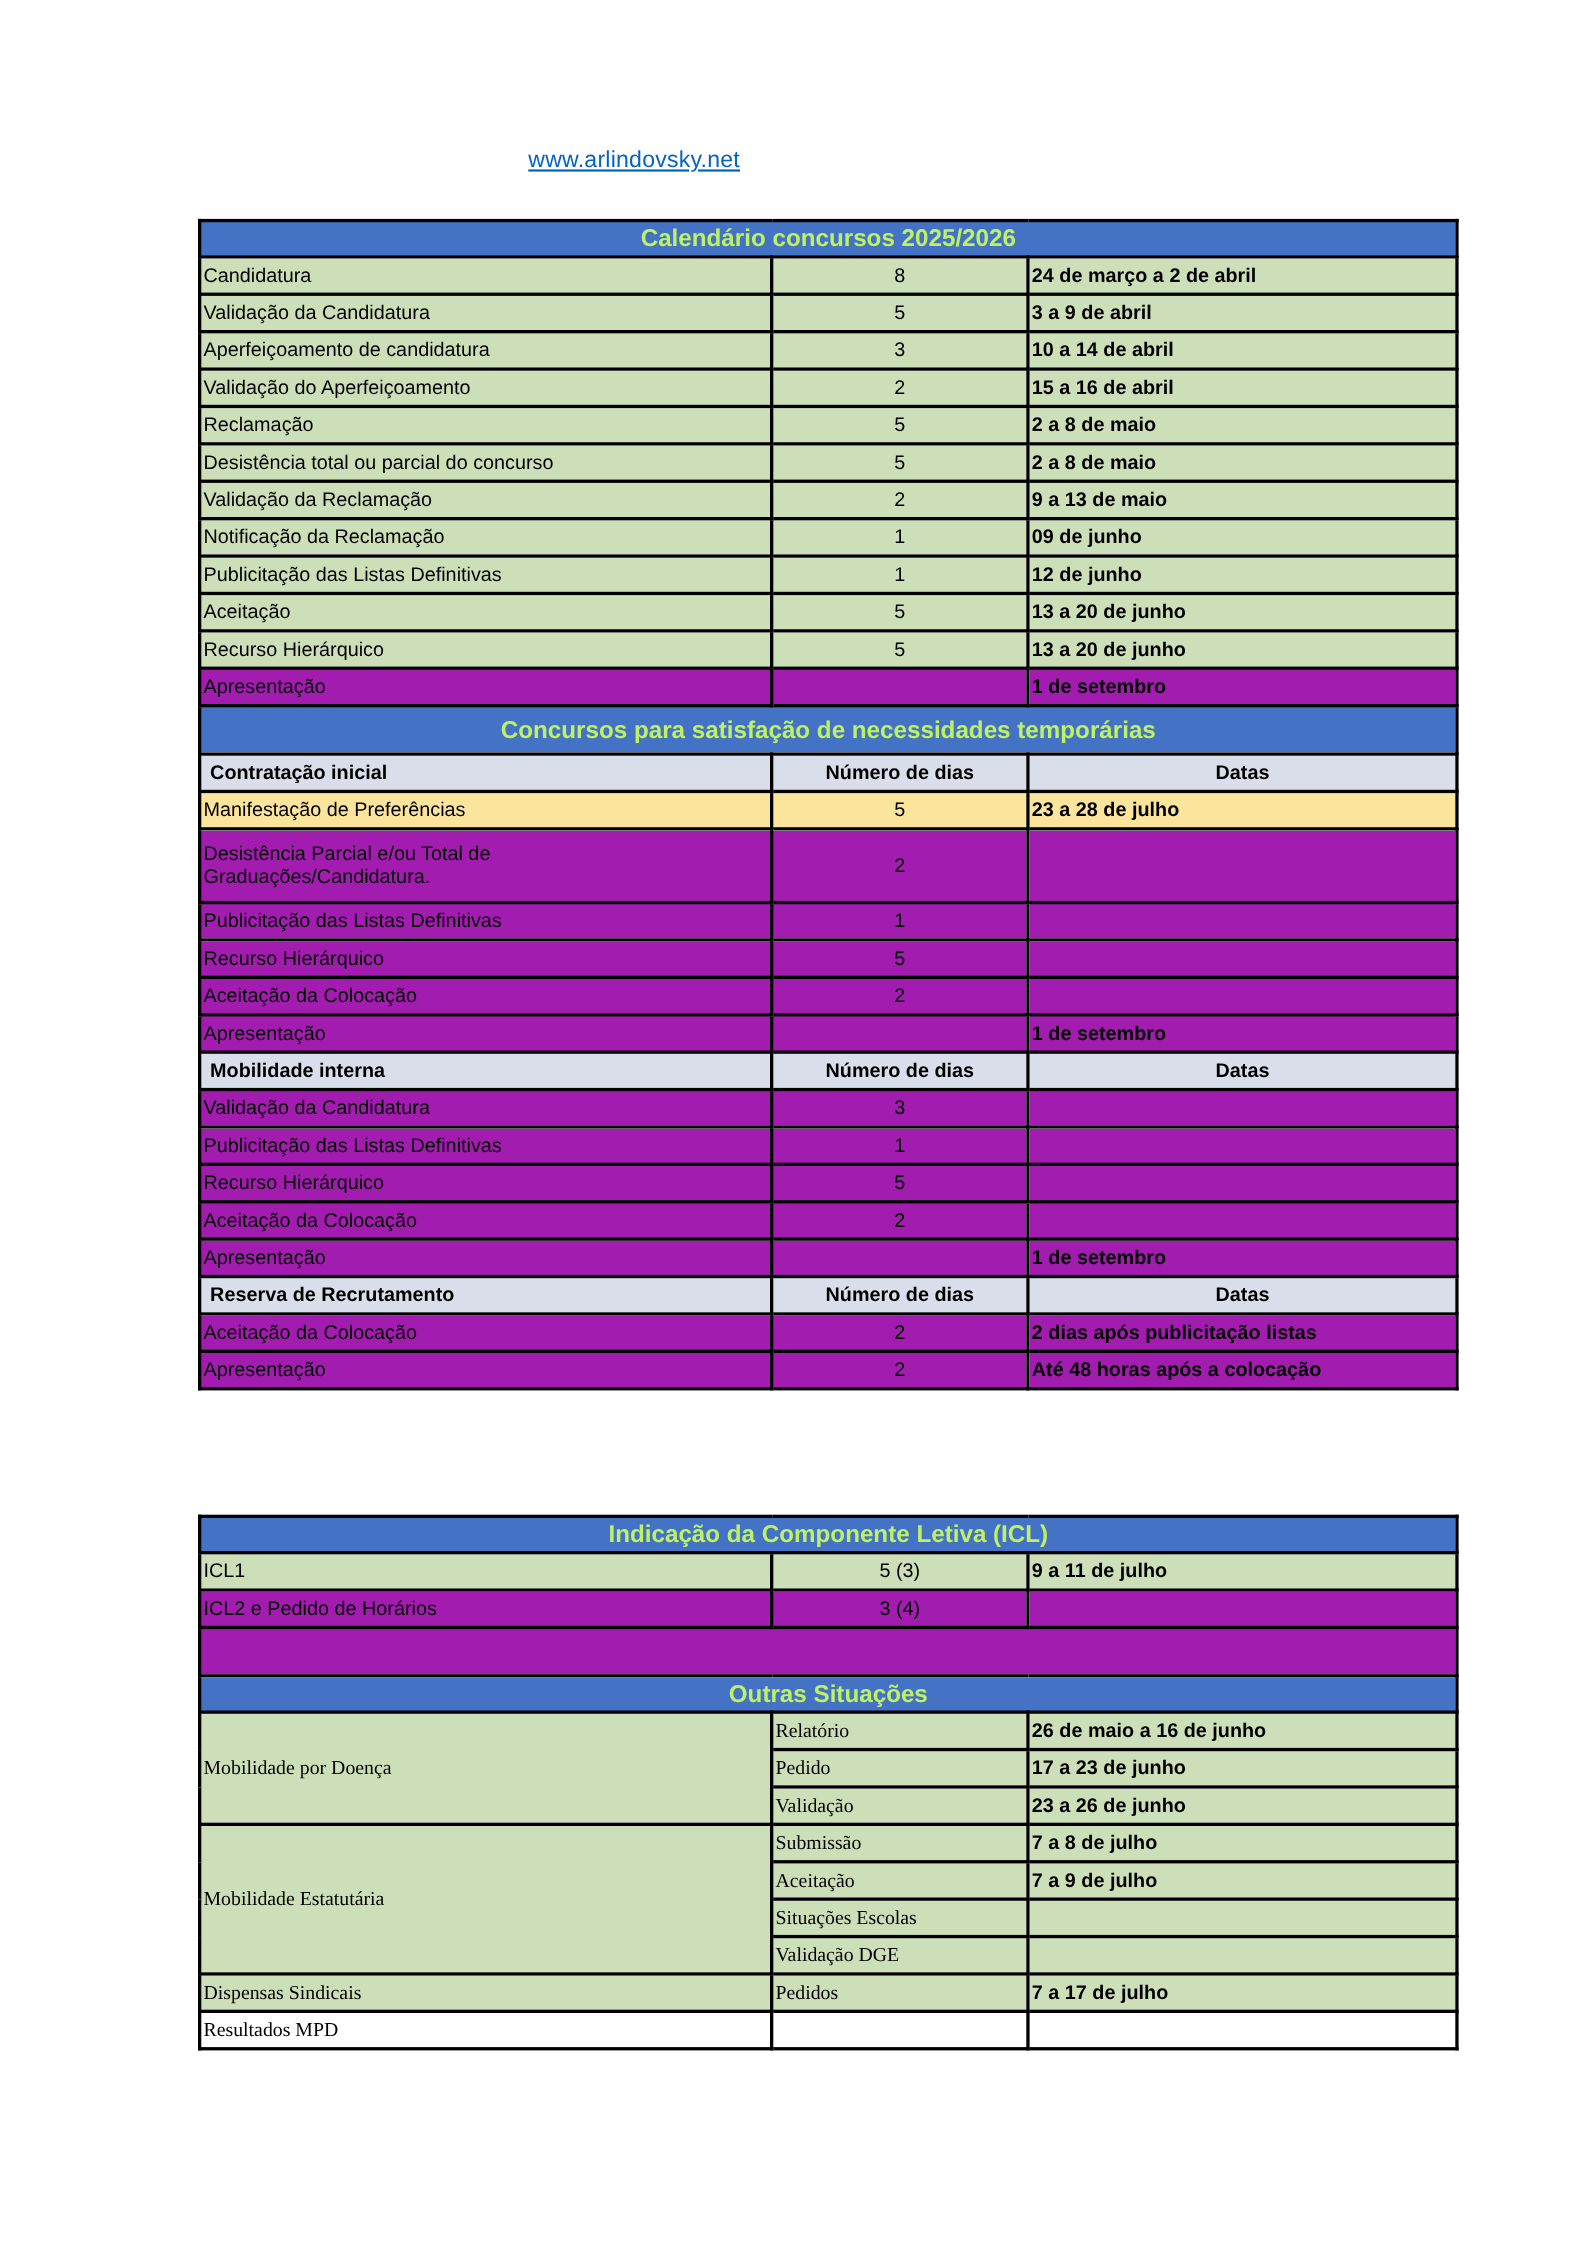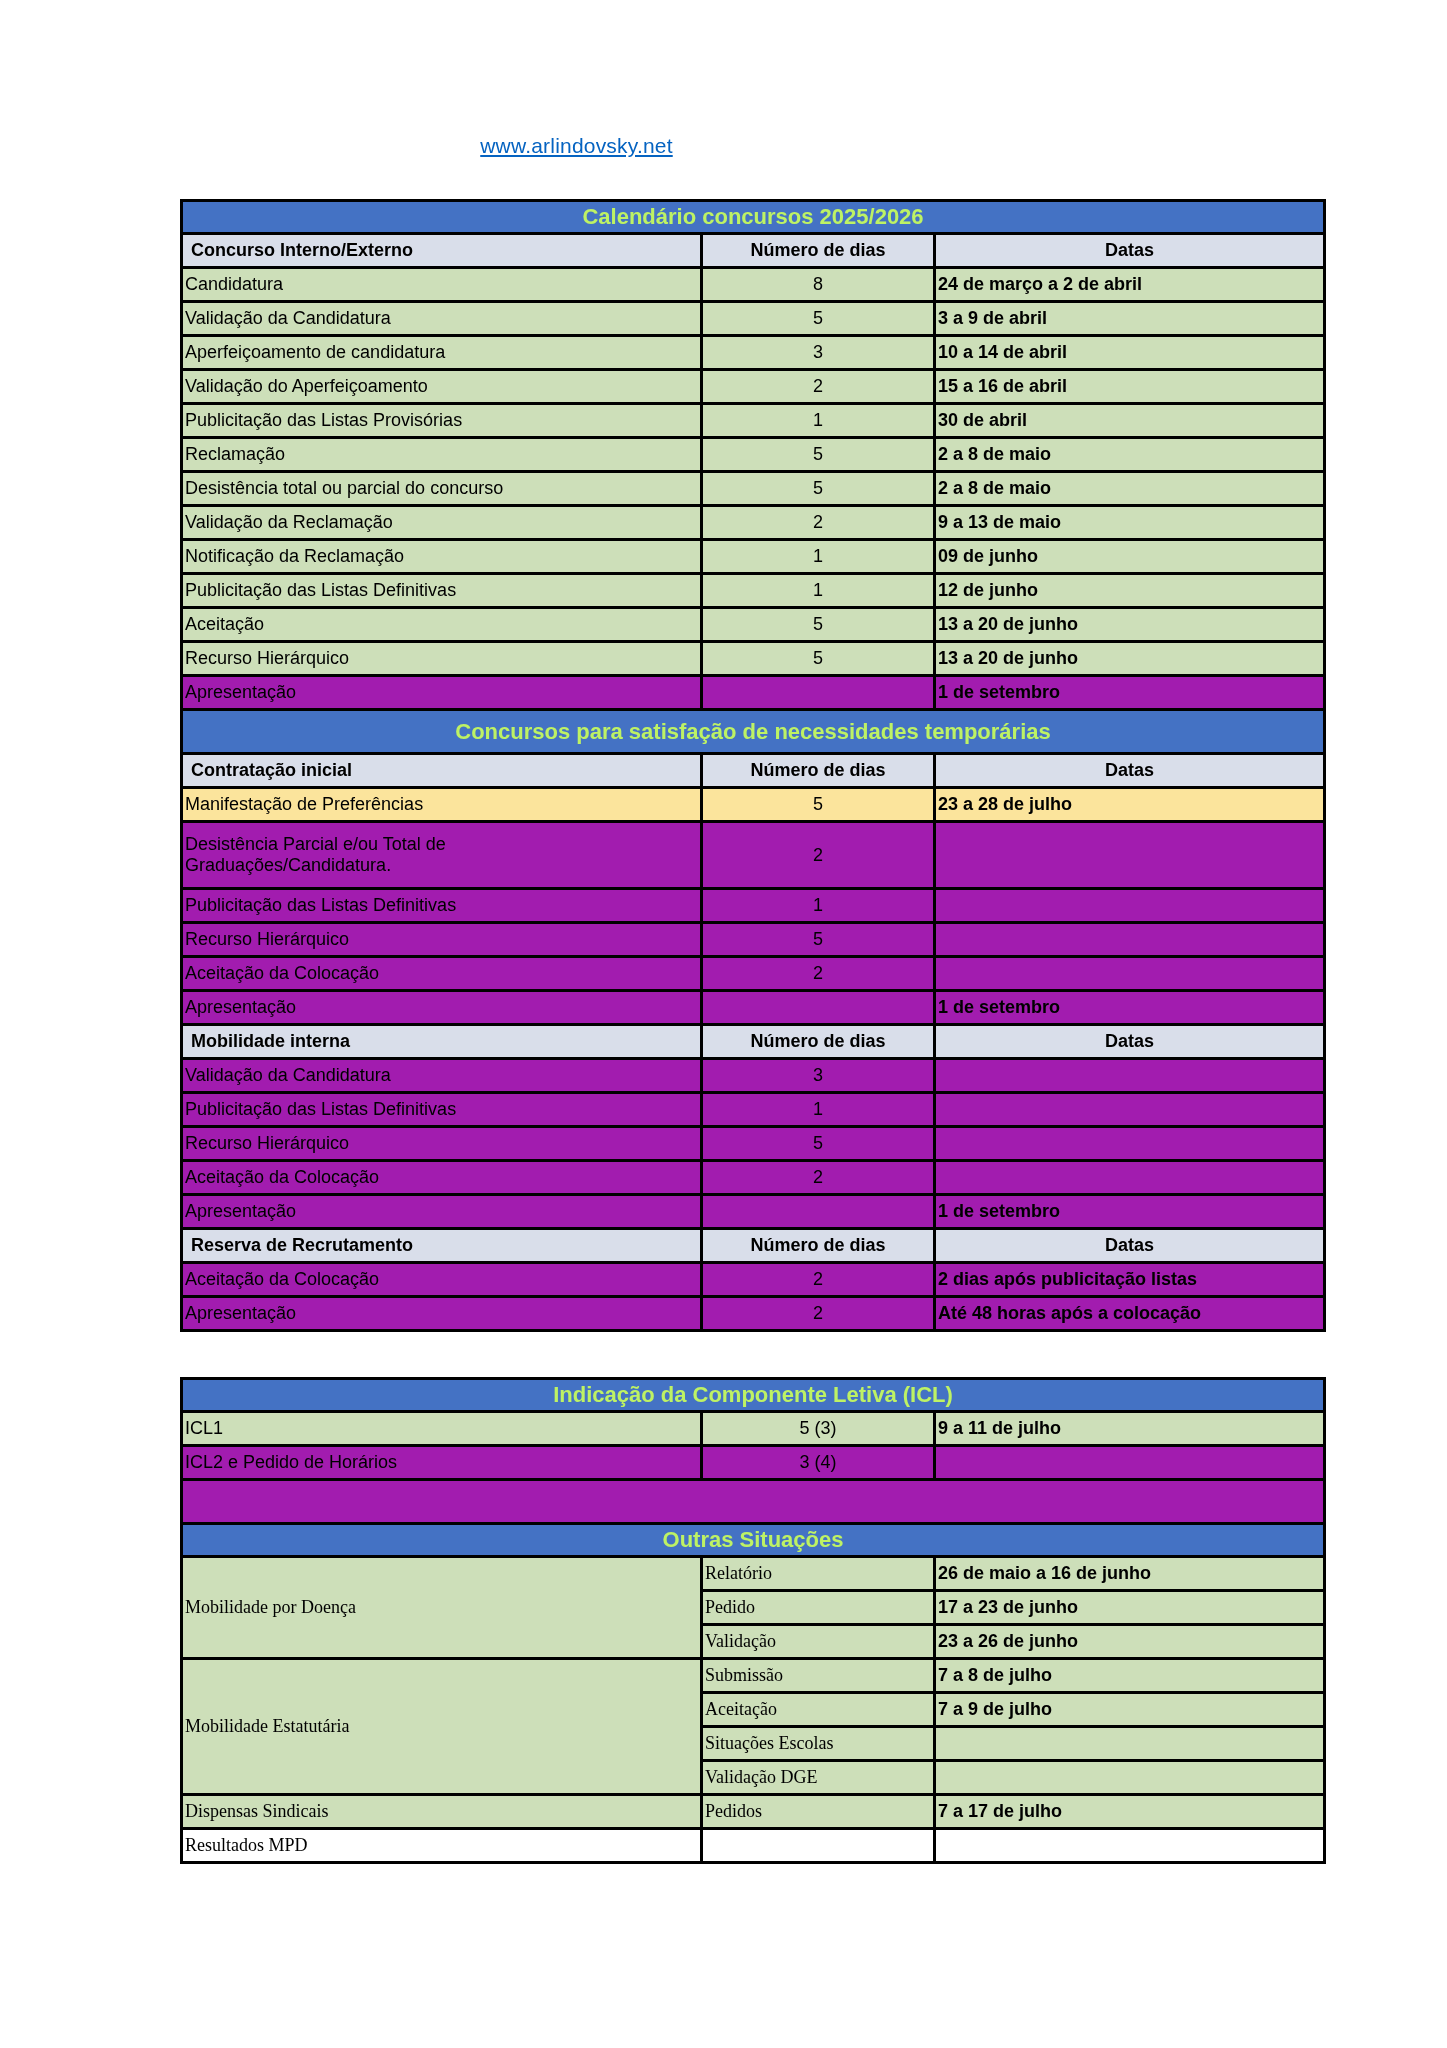--- a/index.html
+++ b/index.html
@@ -51,50 +51,40 @@
   <colgroup>
       <col class="c1">
       <col class="c2">
       <col class="c3">
     </colgroup>
 
   <tbody>
       <tr class="band">
     <td colspan="3">Calendário concursos 2025/2026</td>
   </tr>
-  <tr class="hd">
-    <td class="l">Concurso Interno/Externo</td>
-    <td class="n">Número de dias</td>
-    <td class="d">Datas</td>
-  </tr>
 
   <tr class="g">
         <td class="l">Candidatura</td>
         <td class="n">8</td>
         <td class="d">24 de março a 2 de abril</td>
       </tr>
   <tr class="g">
         <td class="l">Validação da Candidatura</td>
         <td class="n">5</td>
         <td class="d">3 a 9 de abril</td>
       </tr>
   <tr class="g">
         <td class="l">Aperfeiçoamento de candidatura</td>
         <td class="n">3</td>
         <td class="d">10 a 14 de abril</td>
       </tr>
   <tr class="g">
         <td class="l">Validação do Aperfeiçoamento</td>
         <td class="n">2</td>
         <td class="d">15 a 16 de abril</td>
-      </tr>
-  <tr class="g">
-        <td class="l">Publicitação das Listas Provisórias</td>
-        <td class="n">1</td>
-        <td class="d">30 de abril</td>
       </tr>
   <tr class="g">
         <td class="l">Reclamação</td>
         <td class="n">5</td>
         <td class="d">2 a 8 de maio</td>
       </tr>
   <tr class="g">
         <td class="l">Desistência total ou parcial do concurso</td>
         <td class="n">5</td>
         <td class="d">2 a 8 de maio</td>

